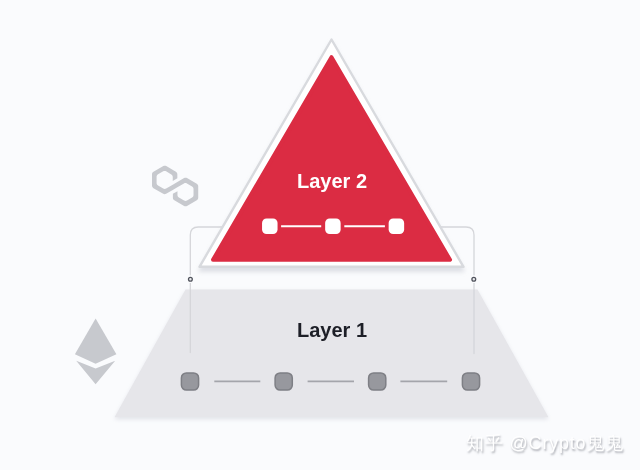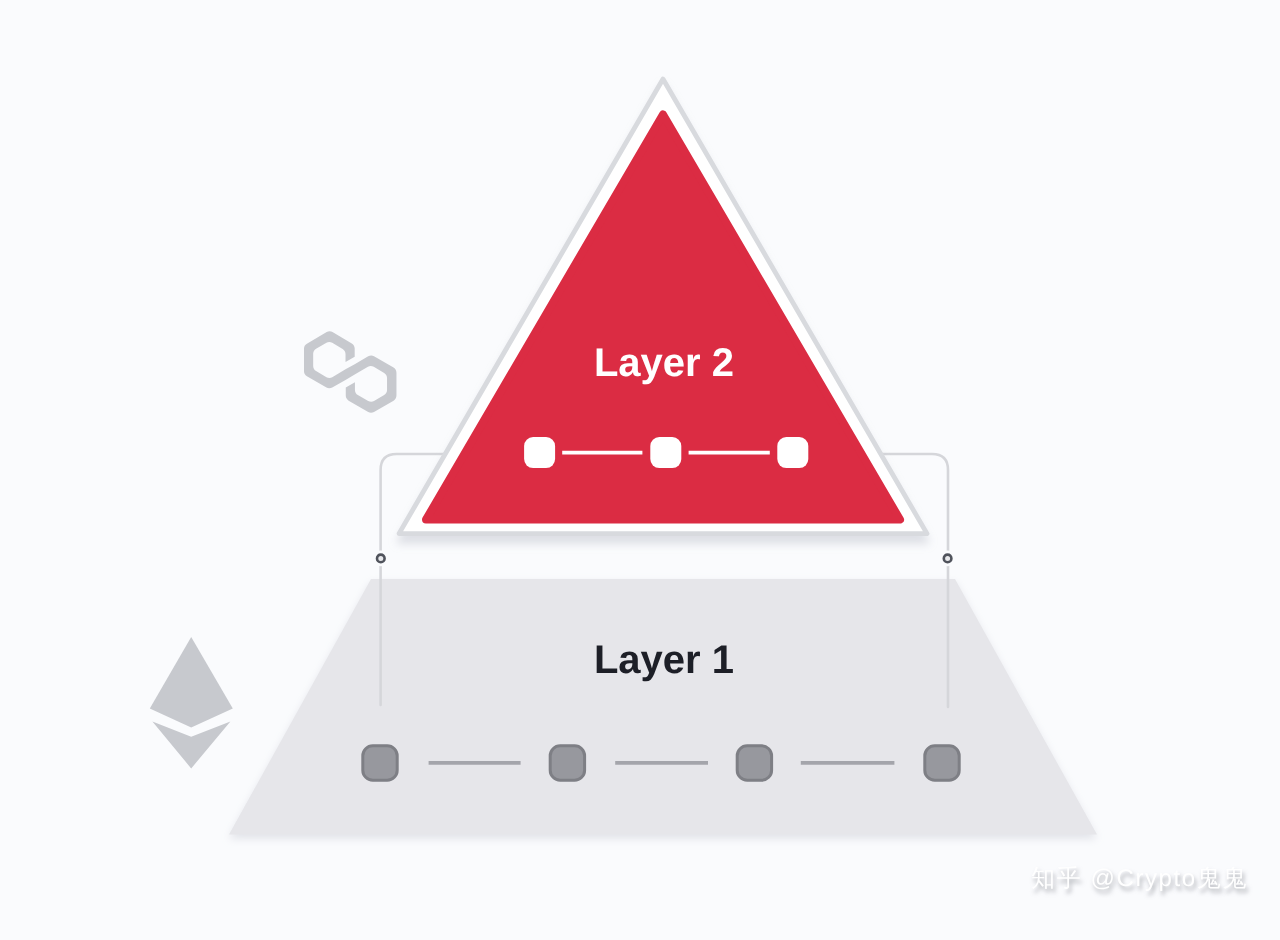--- a/index.html
+++ b/index.html
@@ -1,18 +1,18 @@
 <!DOCTYPE html>
 <html><head>
 <meta charset="utf-8">
 <style>
   html,body{margin:0;padding:0;}
   body{width:640px;height:470px;background:#fafbfd;overflow:hidden;position:relative;
        font-family:"Liberation Sans", sans-serif;}
-  #wm{position:absolute;top:431px;right:16px;font-size:12px;color:#ffffff;
+  #wm{position:absolute;top:431px;right:16px;font-size:18px;color:#ffffff;
       text-shadow:1px 2px 2px rgba(128,131,140,0.65);letter-spacing:0.8px;}
 </style>
 </head>
 <body>
 <svg width="640" height="470" viewBox="0 0 640 470" xmlns="http://www.w3.org/2000/svg">
   <defs>
     <filter id="triShadow" x="-20%" y="-20%" width="140%" height="140%">
       <feDropShadow dx="0" dy="4" stdDeviation="2.2" flood-color="#b0b4c0" flood-opacity="0.38"></feDropShadow>
     </filter>
     <filter id="trapShadow" x="-20%" y="-20%" width="140%" height="140%">

